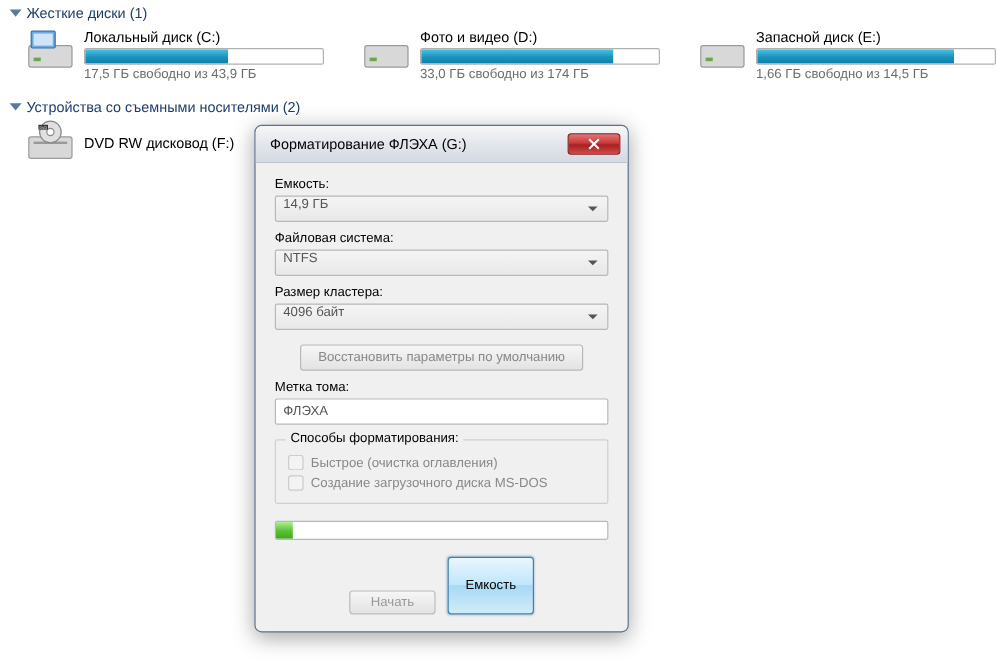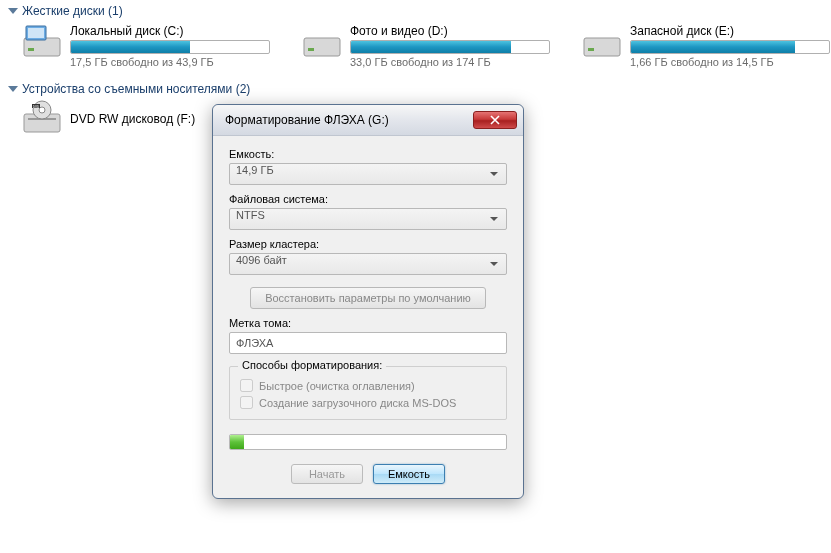--- a/index.html
+++ b/index.html
@@ -185,21 +185,21 @@
 }
 .dlg-btn {
   min-width: 72px;
   padding: 3px 12px;
   font-size: 11px;
   border-radius: 3px;
   border: 1px solid #888;
   background: linear-gradient(to bottom, #f6f6f6, #e3e3e3);
   cursor: pointer;
 }
-.dlg-btn.disabled { color: #999; border-color: #bbb; }
+.dlg-btn.disabled { color: #999; border-color: #bbb; margin-top: 28px; }
 .dlg-btn.primary {
   border: 1px solid #3c7fb1;
   background: linear-gradient(to bottom, #eaf6fd 0%, #bee6fd 49%, #a7d9f5 50%, #d0ecf9 100%);
   box-shadow: 0 0 2px rgba(60,127,177,0.6);
 }
 
 .hdd-icon-svg { width: 40px; height: 36px; }
 .dvd-icon-svg { width: 40px; height: 40px; }
 </style>
 </head>

